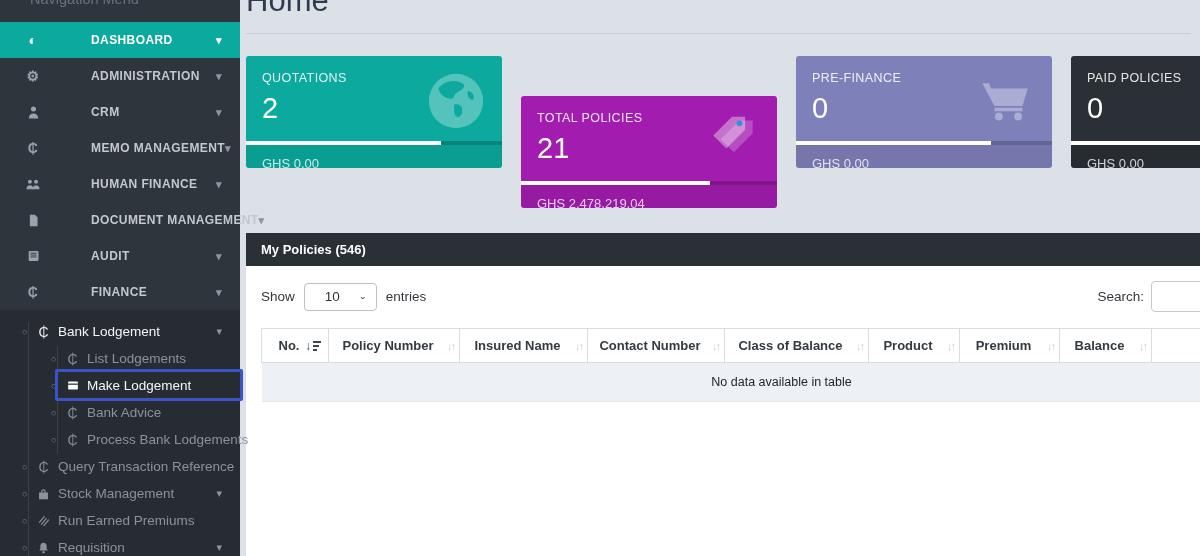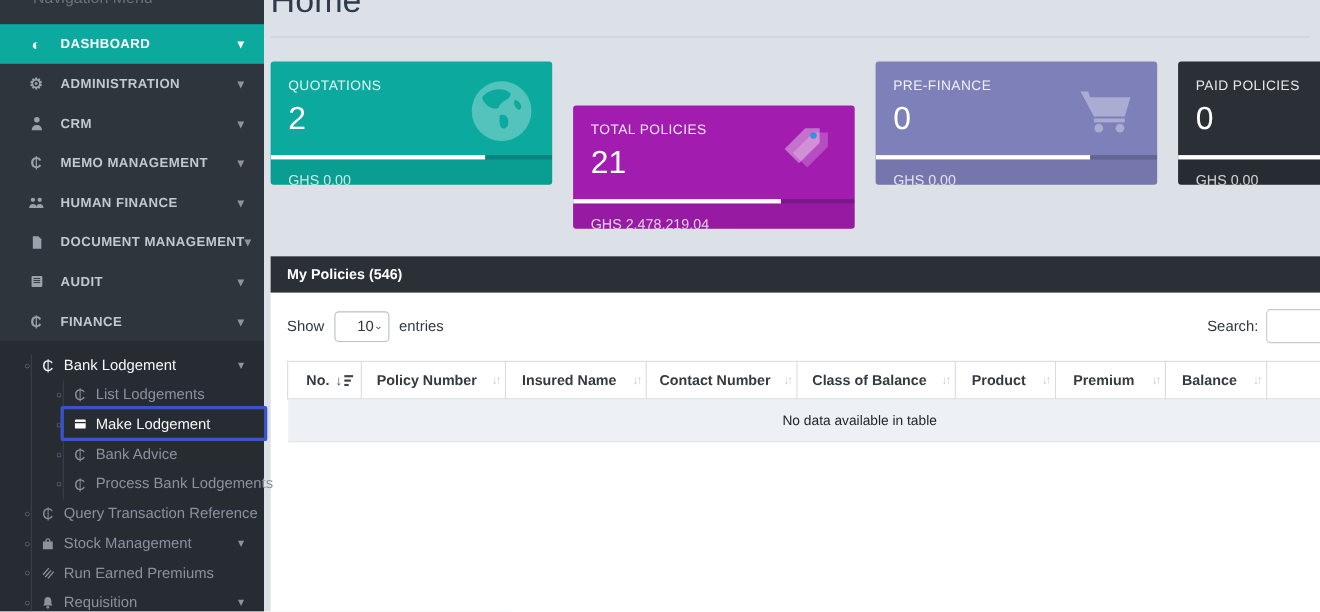--- a/index.html
+++ b/index.html
@@ -12,21 +12,21 @@
   
   .sidebar { width: 240px; flex: 0 0 240px; background: #2f353d; position: relative; z-index: 5; }
   .nav-top { height: 22px; overflow: hidden; position: relative; }
   .nav-top .nav-label { position: absolute; top: -9px; left: 30px; font-size: 14.5px; color: #69727c; white-space: nowrap; }
   .menu-item {
     display: flex; align-items: center; height: 36px; padding: 0 18px 0 24px;
     color: #c2c8cf; font-size: 12px; font-weight: bold; letter-spacing: .4px; cursor: pointer;
   }
   .menu-item .mi-icon { width: 18px; margin-right: 13px; color: #9aa2ab; font-size: 14px; text-align: center; flex: 0 0 18px; }
   .menu-item .mi-icon svg { display: block; margin: 0 auto; }
-  .menu-item .mi-label { flex: 1; white-space: nowrap; }
+  .menu-item .mi-label { flex: 1; white-space: nowrap; margin-left: 36px; }
   .menu-item .caret { color: #8d959e; font-size: 11px; }
   .menu-item.active { background: var(--teal, #0BA99E); color: #fff; }
   .menu-item.active .mi-icon, .menu-item.active .caret { color: #fff; }
 
   .submenu { background: #272c33; padding-top: 8px; position: relative; min-height: 248px; }
   .submenu .treeline-l1 { position: absolute; left: 28px; top: 12px; bottom: -10px; width: 1px; background: #3a414a; }
   .submenu .treeline-l2 { position: absolute; left: 57px; top: 36px; height: 108px; width: 1px; background: #3a414a; }
   .sm-item {
     position: relative; display: flex; align-items: center; height: 27px;
     padding: 0 18px 0 22px; color: #8a929b; font-size: 13.5px; cursor: pointer; white-space: nowrap;
@@ -59,21 +59,21 @@
   .card-footer { height: 38px; line-height: 38px; padding: 0 16px; background: rgba(0,0,0,.07); font-size: 13px; color: rgba(255,255,255,.78); }
 
   .panel { width: 1070px; margin-top: 25px; background: #fff; }
   .panel-header { height: 33px; line-height: 33px; background: #2a3036; color: #fff; font-size: 13px; font-weight: bold; padding: 0 15px; }
   .panel-body { padding: 15px; min-height: 290px; }
 
   .table-controls { display: flex; justify-content: space-between; align-items: center; font-size: 13.5px; color: #33383d; margin-bottom: 16px; }
   .length-ctl { display: flex; align-items: center; gap: 9px; }
   .select-box {
     display: inline-flex; align-items: center; justify-content: space-between;
-    width: 50px; height: 28px; padding: 0 9px 0 20px; border: 1px solid #b9c1c9; border-radius: 4px;
+    width: 73px; height: 28px; padding: 0 9px 0 20px; border: 1px solid #b9c1c9; border-radius: 4px;
     background: #fff; cursor: pointer; font-size: 13.5px; color: #2f353b;
   }
   .select-box .caret { font-size: 10px; color: #444; transform: scaleY(.8); }
   .search-ctl { display: flex; align-items: center; gap: 7px; }
   .search-input { width: 150px; height: 31px; border: 1px solid #c3cad1; border-radius: 4px; padding: 0 8px; font-size: 13.5px; outline: none; }
 
   table.policies { width: 1040px; table-layout: fixed; border-collapse: collapse; }
   table.policies th {
     border: 1px solid #d9dde1; font-size: 13px; color: #333a40; font-weight: bold;
     padding: 9px 20px 9px 8px; position: relative; text-align: center; cursor: pointer; white-space: nowrap;

